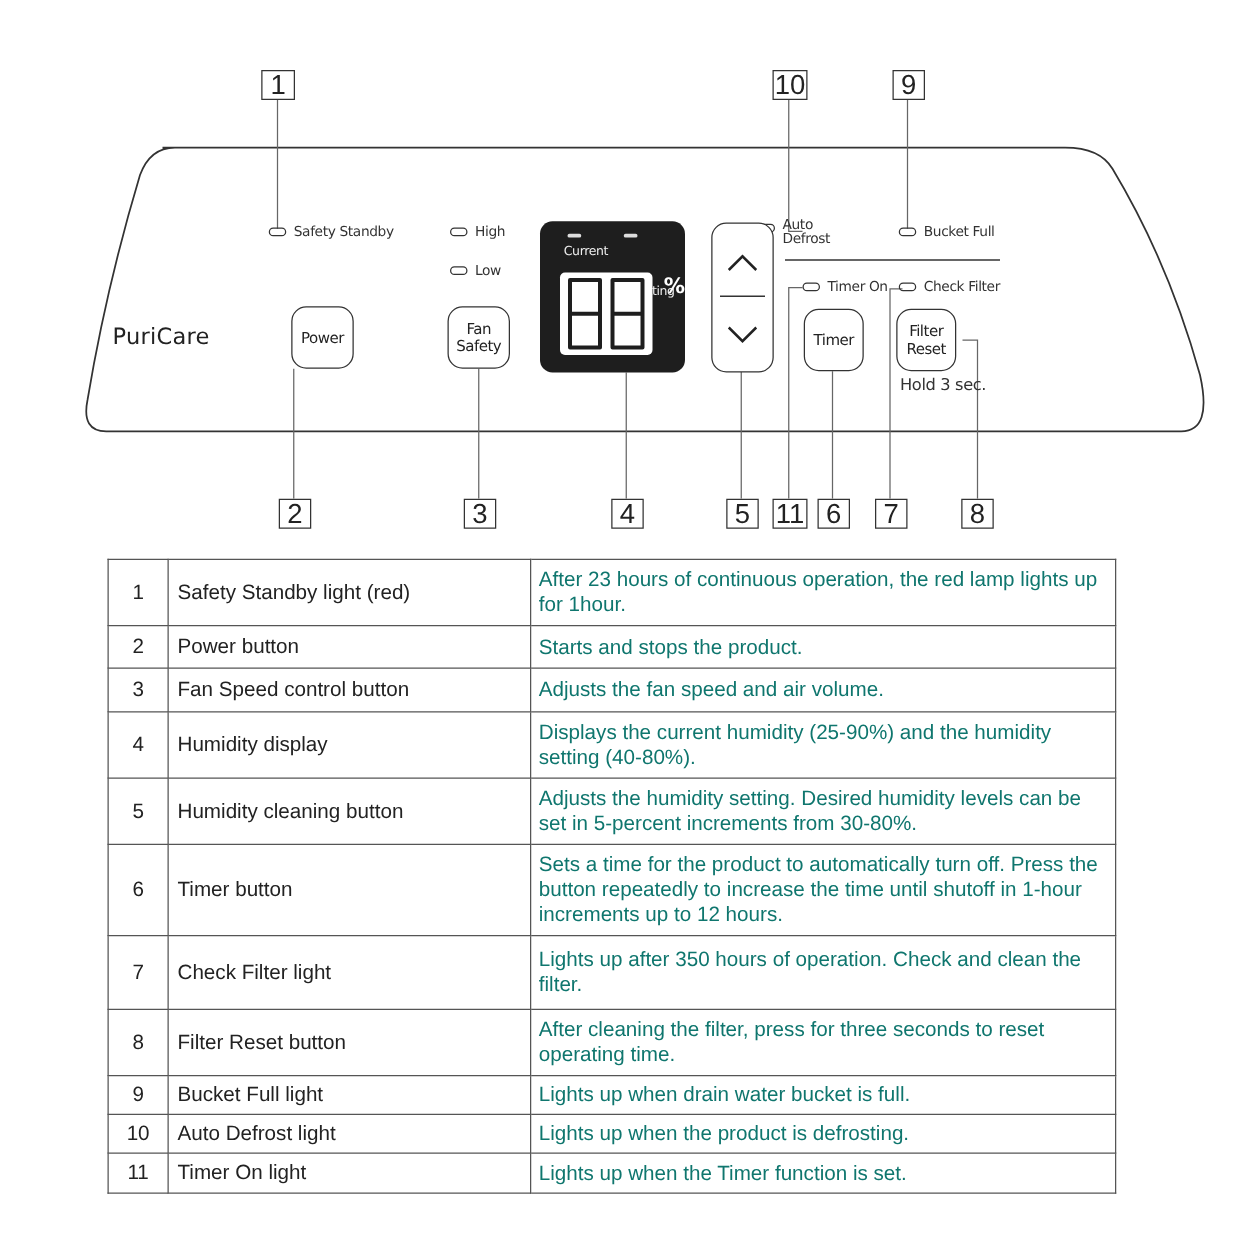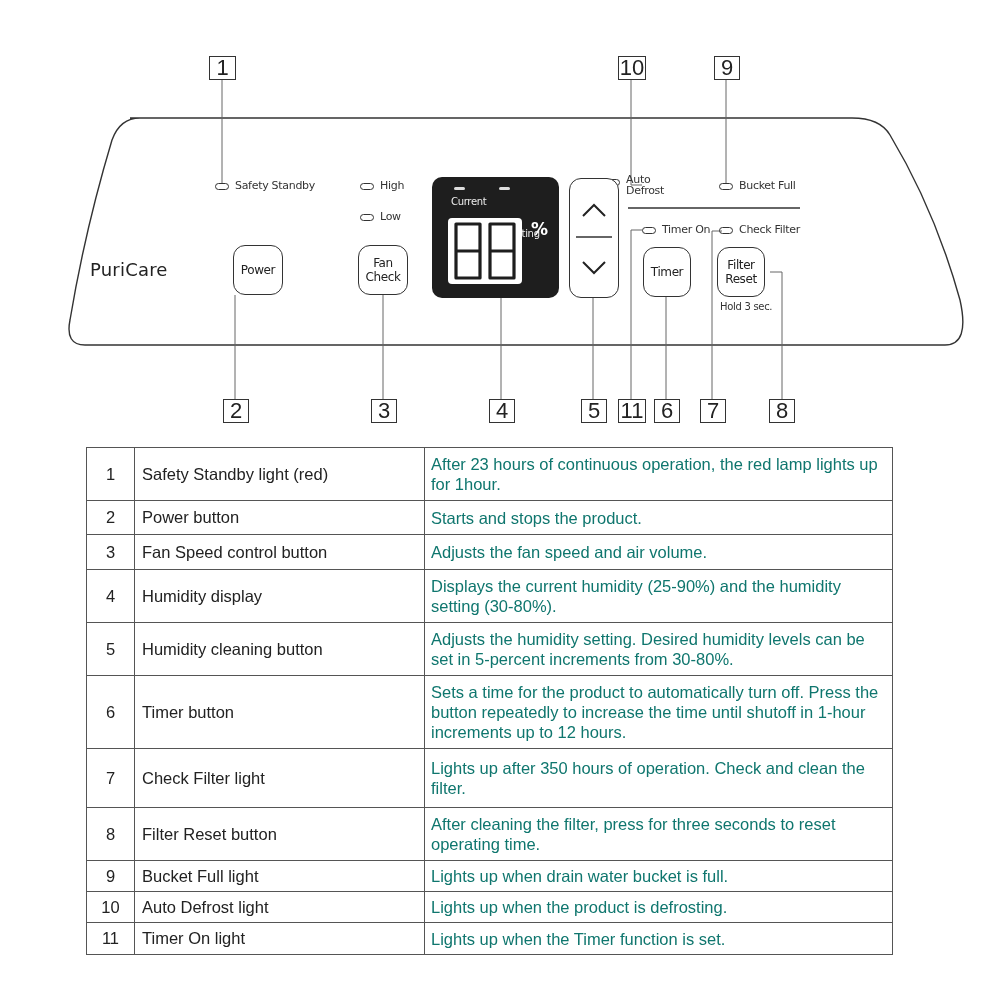--- a/index.html
+++ b/index.html
@@ -11,21 +11,21 @@
              color:#222; font-family:"Liberation Sans", sans-serif; }
   .lbl { position:absolute; font-size:11px; color:#333; white-space:nowrap;
          font-family:"DejaVu Sans", sans-serif; letter-spacing:-0.3px; }
   .led { display:inline-block; width:12px; height:5px; border:1.3px solid #333;
          border-radius:4px; vertical-align:middle; margin-right:6px; }
   .btn { position:absolute; border:1.8px solid #333; border-radius:12px; background:#fff;
          display:flex; align-items:center; justify-content:center; text-align:center;
          font-size:12px; line-height:14px; color:#222; font-family:"DejaVu Sans", sans-serif;
          letter-spacing:-0.4px; }
   .brand { position:absolute; font-size:18px; color:#222; font-family:"DejaVu Sans", sans-serif; letter-spacing:0.2px; }
-  .display { position:absolute; left:432px; top:177px; width:127px; height:121px;
+  .display { position:absolute; left:432px; top:177px; width:116px; height:121px;
              background:#1e1e1e; border-radius:10px; }
   .display .mini-led { position:absolute; top:10px; width:11px; height:3px; background:#ddd; border-radius:2px; }
   .display .dlabel { position:absolute; top:19px; font-size:10px; color:#eee; font-family:"DejaVu Sans", sans-serif; letter-spacing:-0.3px; }
   .display .digits { position:absolute; left:16px; top:41px; width:74px; height:66px; background:#fff; border-radius:4px; }
   .display .pct { position:absolute; left:99px; top:42px; color:#fff; font-size:17px; font-weight:bold; font-family:"DejaVu Sans", sans-serif; }
   .updown { position:absolute; left:569px; top:178px; width:48px; height:118px;
             border:1.8px solid #333; border-radius:12px; background:#fff; }
   table.spec { position:absolute; left:86px; top:447px; width:807px; border-collapse:collapse; }
   table.spec td { border:1.3px solid #555; font-size:16.5px; color:#222; vertical-align:middle;
                   font-family:"Liberation Sans", sans-serif; }
@@ -89,29 +89,29 @@
   <span class="led"></span><span>Timer On</span>
 </div>
 <div class="lbl" style="left:719px;top:223px;">
   <span class="led"></span><span>Check Filter</span>
 </div>
 
 <div class="btn" style="left:210px;top:245px;width:48px;height:48px;margin-left:23px;">
   <span>Power</span>
 </div>
 <div class="btn" style="left:358px;top:245px;width:48px;height:48px;text-align:center;">
-  <span><span>Fan</span><br><span>Check</span></span>
+  <span><span>Fan</span><br><span>Safety</span></span>
 </div>
 <div class="btn" style="left:643px;top:247px;width:46px;height:48px;">
   <span>Timer</span>
 </div>
 <div class="btn" style="left:717px;top:247px;width:46px;height:48px;">
   <span><span>Filter</span><br><span>Reset</span></span>
 </div>
-<div class="lbl" style="left:720px;top:301px;font-size:10px;">Hold 3 sec.</div>
+<div class="lbl" style="left:720px;top:301px;font-size:13px;">Hold 3 sec.</div>
 
 <div class="display">
   <div class="mini-led" style="left:22px;"></div>
   <div class="mini-led" style="left:67px;"></div>
   <div class="dlabel" style="left:19px;">Current</div>
   <div class="dlabel" style="left:74px;margin-top:32px;">Setting</div>
   <div class="digits">
     <svg width="74" height="66">
       <g fill="none" stroke="#1e1e1e" stroke-width="3.2" stroke-linejoin="round">
         <path d="M8,6 L32,6 L32,33 L8,33 Z M8,33 L8,60 L32,60 L32,33"></path>
@@ -143,21 +143,21 @@
       <td class="desc">Starts and stops the product.</td>
     </tr>
     <tr style="height:35px;">
       <td class="num">3</td>
       <td class="name">Fan Speed control button</td>
       <td class="desc">Adjusts the fan speed and air volume.</td>
     </tr>
     <tr style="height:53px;">
       <td class="num">4</td>
       <td class="name">Humidity display</td>
-      <td class="desc">Displays the current humidity (25-90%) and the humidity setting (30-80%).</td>
+      <td class="desc">Displays the current humidity (25-90%) and the humidity setting (40-80%).</td>
     </tr>
     <tr style="height:53px;">
       <td class="num">5</td>
       <td class="name">Humidity cleaning button</td>
       <td class="desc">Adjusts the humidity setting. Desired humidity levels can be set in 5-percent increments from 30-80%.</td>
     </tr>
     <tr style="height:73px;">
       <td class="num">6</td>
       <td class="name">Timer button</td>
       <td class="desc">Sets a time for the product to automatically turn off. Press the button repeatedly to increase the time until shutoff in 1-hour increments up to 12 hours.</td>

